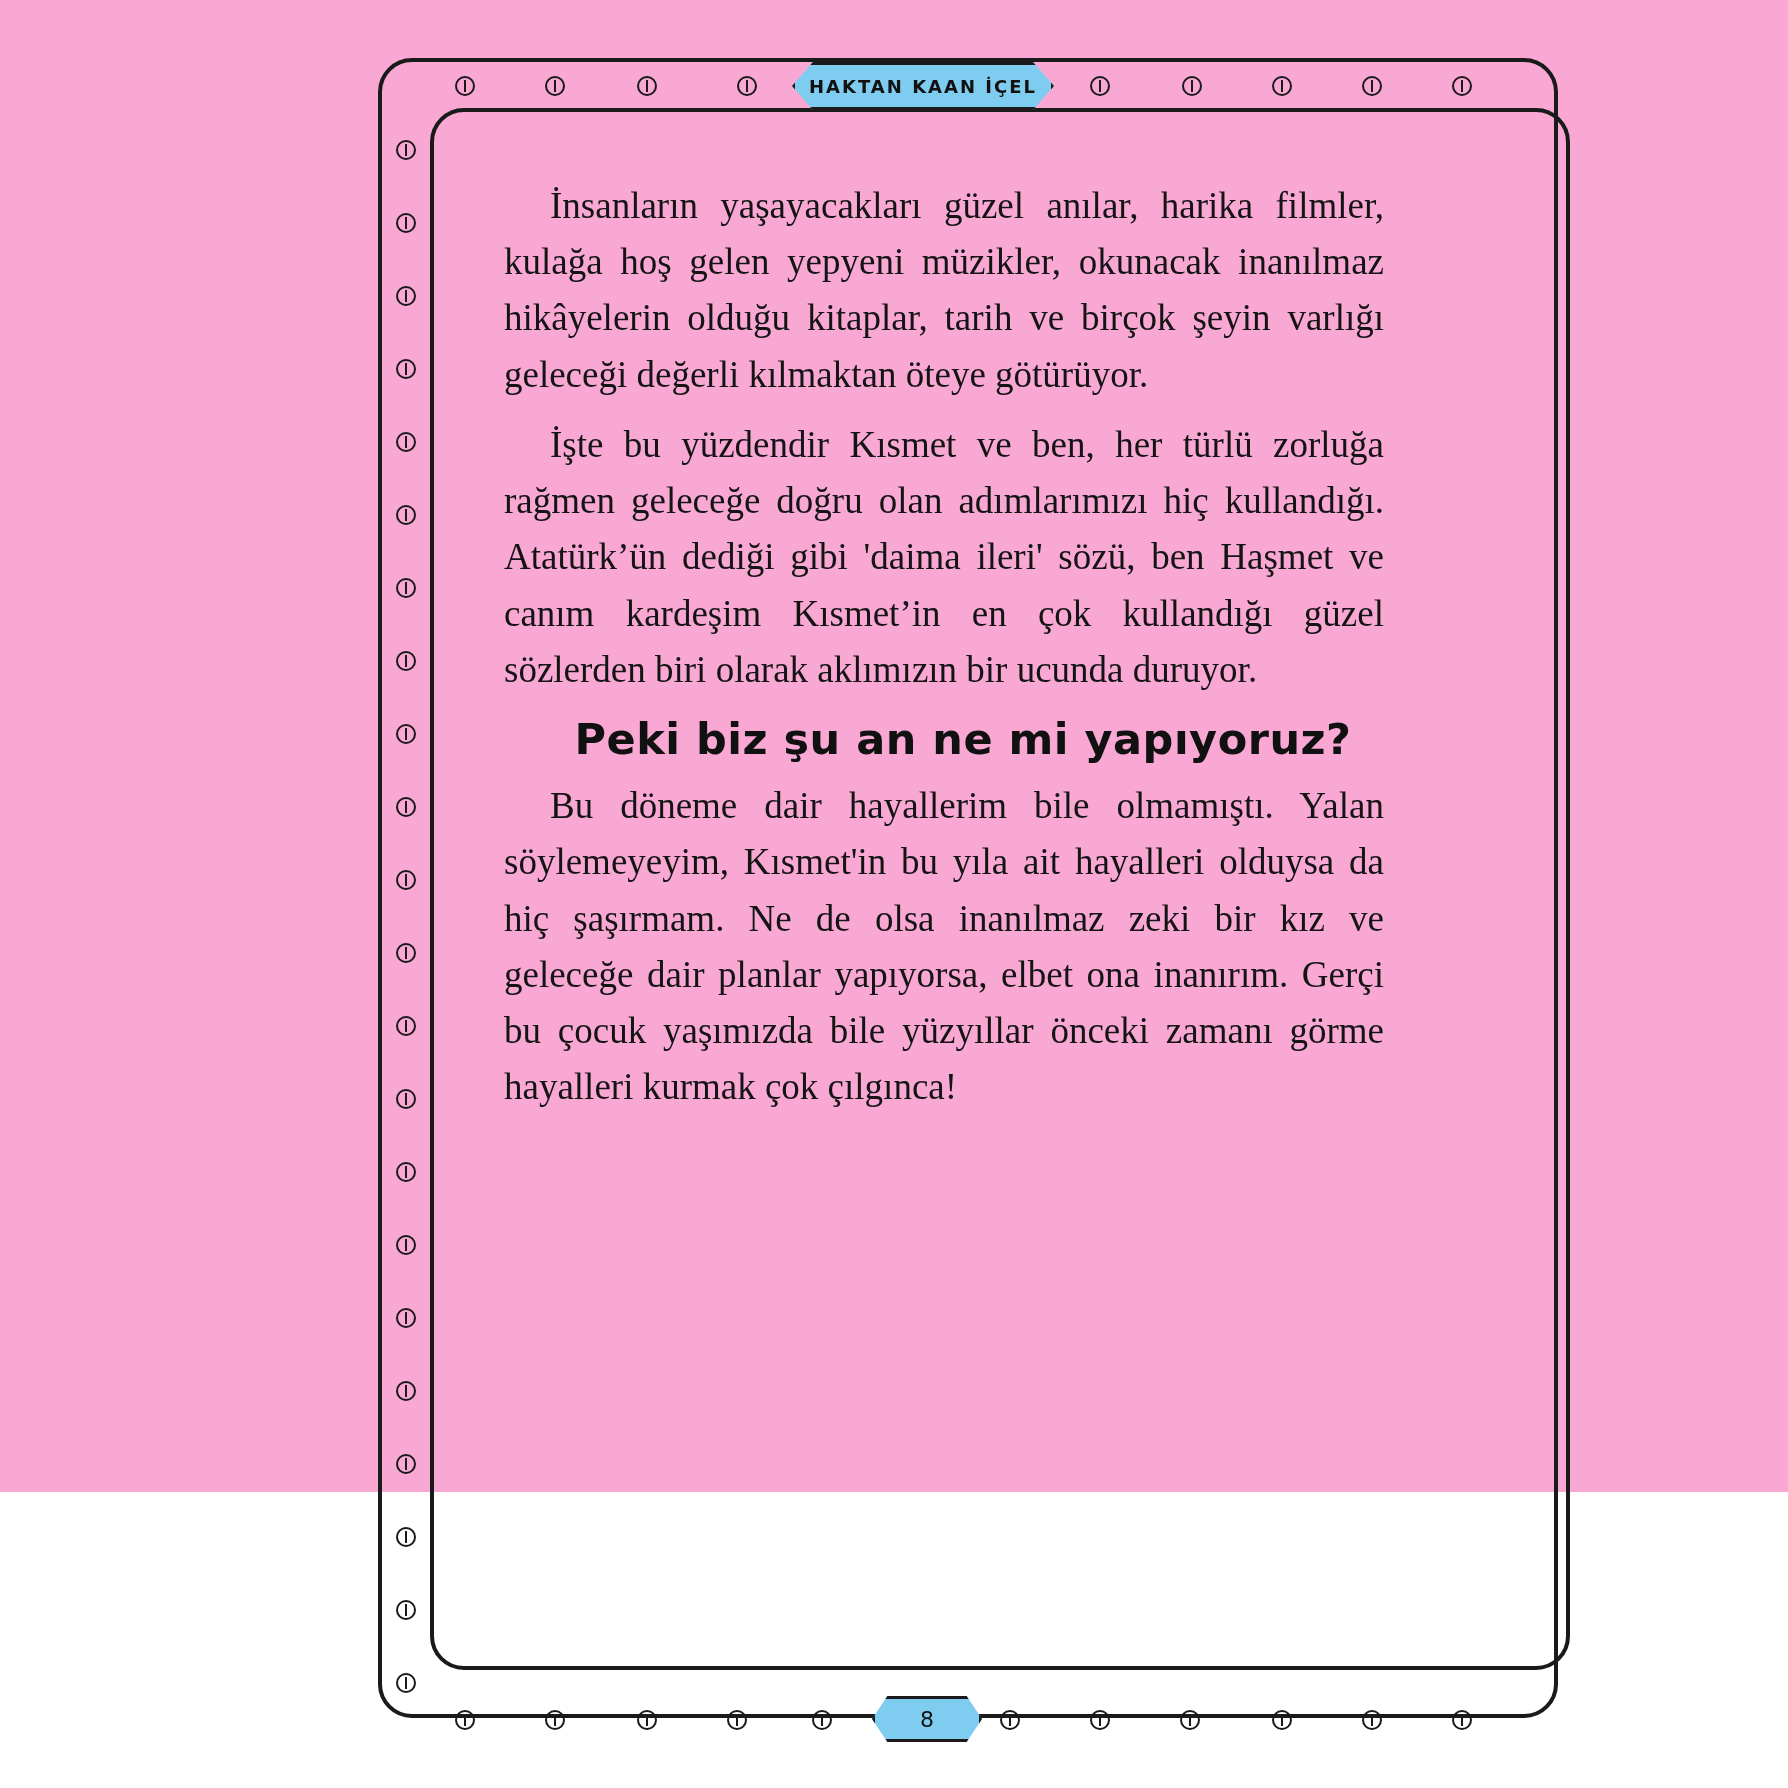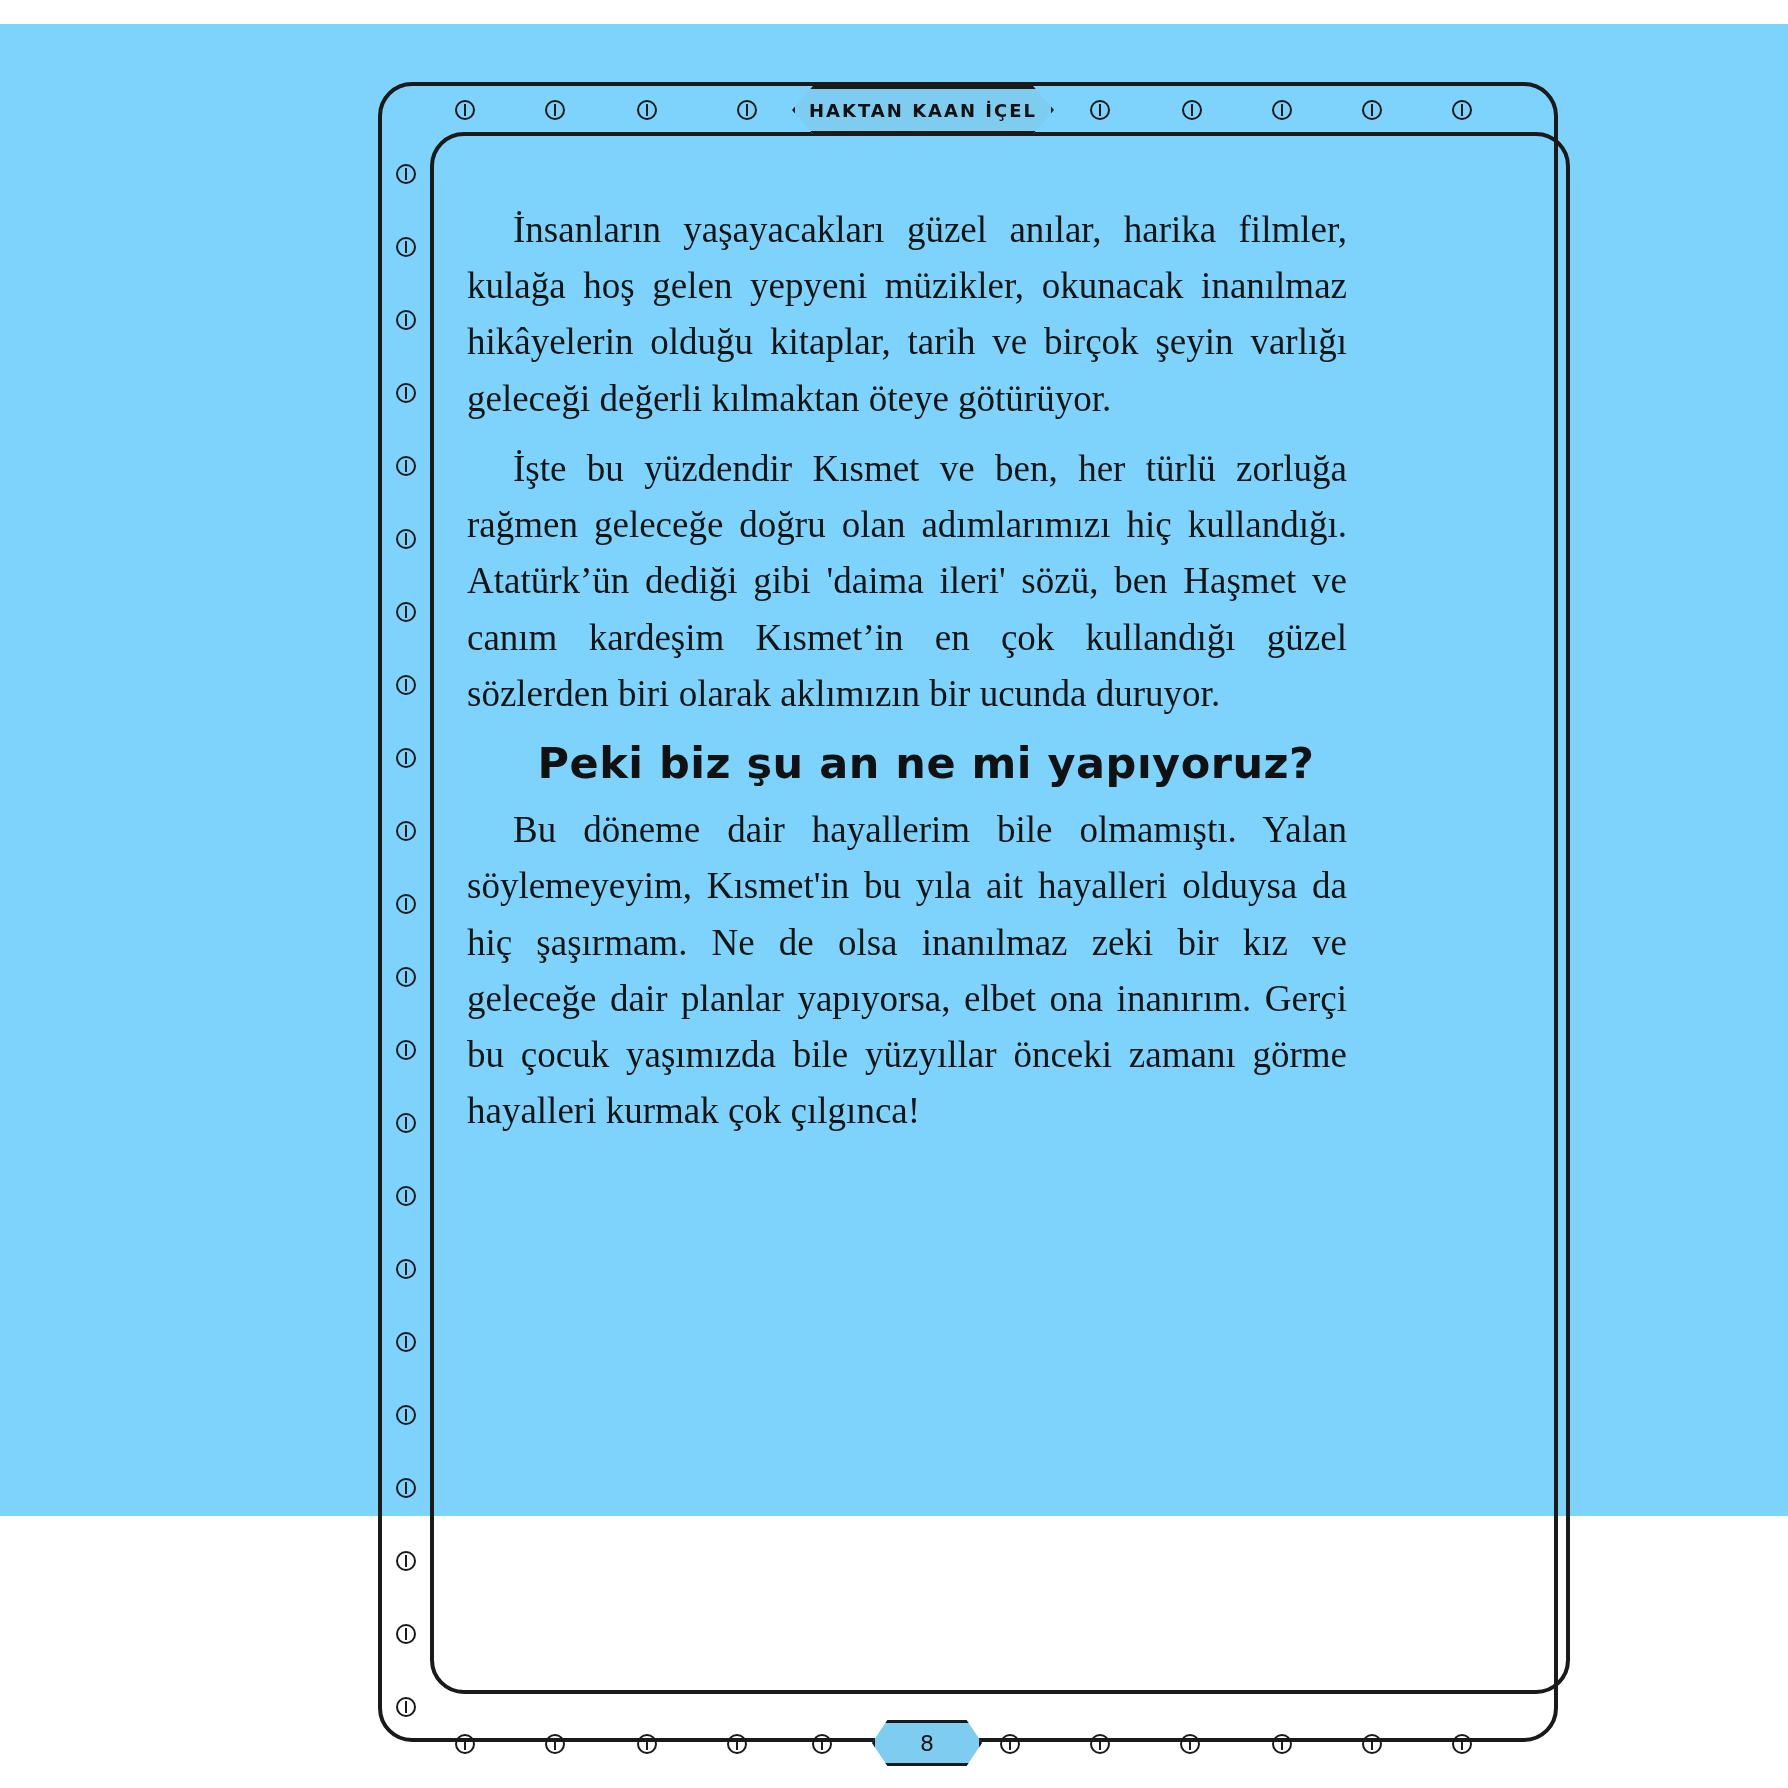--- a/index.html
+++ b/index.html
@@ -12,22 +12,21 @@
     height: 1788px;
     font-family: "Liberation Serif", serif;
     overflow: hidden;
   }
 
   .page {
     position: absolute;
     left: 0; top: 0;
     width: 1788px;
     height: 1492px;
-    background: #7dd3fc;
-    margin-top: 24px;
+    background: #f9a8d4;
   }
 
   
   .outer-frame {
     position: absolute;
     left: 378px;
     top: 58px;
     width: 1180px;
     height: 1660px;
     border: 4px solid #1a1a1a;
@@ -106,21 +105,21 @@
   }
   .page-tab-label {
     font-family: "DejaVu Sans", sans-serif;
     font-size: 22px;
     color: #111111;
   }
 
   
   .content {
     position: absolute;
-    left: 467px;
+    left: 504px;
     top: 178px;
     width: 880px;
   }
 
   p.body-par {
     margin: 0 0 14px 0;
     font-family: "Liberation Serif", serif;
     font-size: 37px;
     line-height: 1.52;
     color: #141414;

